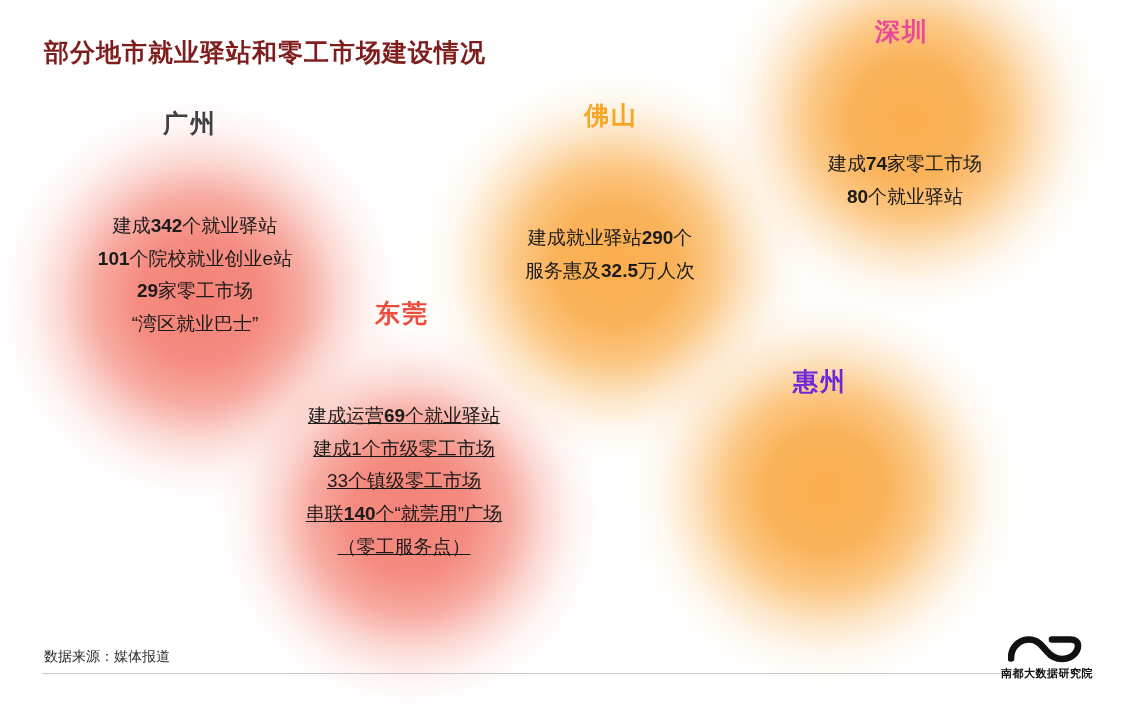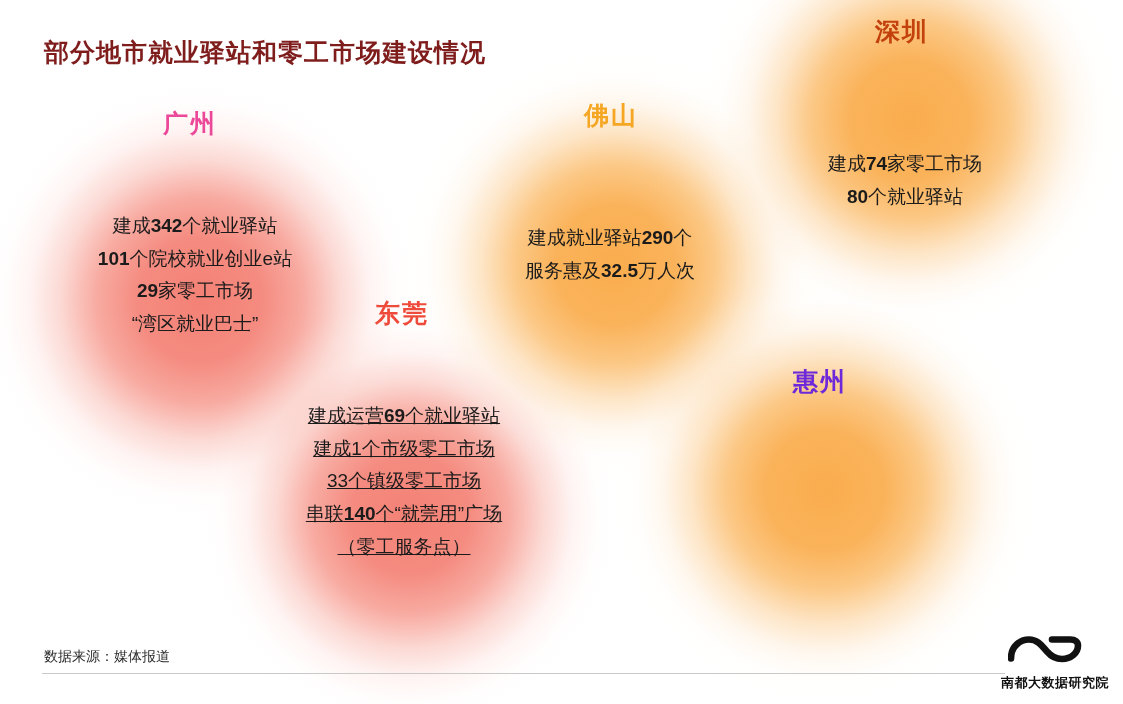--- a/index.html
+++ b/index.html
@@ -100,43 +100,43 @@
   }
   #logo {
     position: absolute;
     right: 30px;
     top: 634px;
     width: 92px;
     text-align: center;
   }
   #logo svg { display: block; margin: 0 auto; }
   #logo-text {
-    font-size: 13px;
+    font-size: 11px;
     font-weight: bold;
     color: #111;
     letter-spacing: 0.5px;
-    margin-top: 10px;
+    margin-top: 2px;
     white-space: nowrap;
   }
 </style>
 </head>
 <body>
 
 <div id="stage">
 
   <div class="blob red" style="left:-25px;  top:75px;  width:450px; height:450px;"></div>
   <div class="blob red" style="left:195px;  top:300px; width:430px; height:430px;"></div>
   <div class="blob orange" style="left:400px;  top:50px;  width:430px; height:430px;"></div>
   <div class="blob orange" style="left:695px;  top:-95px; width:430px; height:430px;"></div>
   <div class="blob orange" style="left:610px;  top:275px; width:430px; height:430px;"></div>
 
   <div id="title">部分地市就业驿站和零工市场建设情况</div>
 
   <div class="city" style="left:110px; top:108px; width:160px;">
-    <div class="city-label" style="color:#ec4899;">广州</div>
+    <div class="city-label" style="color:#404040;">广州</div>
   </div>
   <div class="city-lines" style="left:30px; top:210px; width:330px;">
       <span class="ln"><span>建成</span><b>342</b><span>个就业驿站</span></span>
       <span class="ln"><b>101</b><span>个院校就业创业e站</span></span>
       <span class="ln"><b>29</b><span>家零工市场</span></span>
       <span class="ln"><span>“湾区就业巴士”</span></span>
     </div>
 
   <div class="city" style="left:322px; top:298px; width:160px;">
     <div class="city-label" style="color:#ef4b3a;">东莞</div>
@@ -151,21 +151,21 @@
 
   <div class="city" style="left:531px; top:100px; width:160px;">
     <div class="city-label" style="color:#f5a623;">佛山</div>
   </div>
   <div class="city-lines" style="left:460px; top:222px; width:300px;">
       <span class="ln"><span>建成就业驿站</span><b>290</b><span>个</span></span>
       <span class="ln"><span>服务惠及</span><b>32.5</b><span>万人次</span></span>
     </div>
 
   <div class="city" style="left:822px; top:16px; width:160px;">
-    <div class="city-label" style="color:#c2410c;">深圳</div>
+    <div class="city-label" style="color:#ec4899;">深圳</div>
   </div>
   <div class="city-lines" style="left:760px; top:148px; width:290px;">
       <span class="ln"><span>建成</span><b>74</b><span>家零工市场</span></span>
       <span class="ln"><b>80</b><span>个就业驿站</span></span>
     </div>
 
   <div class="city" style="left:740px; top:366px; width:160px;">
     <div class="city-label" style="color:#6d28d9;">惠州</div>
   </div>
   <div class="city-lines" style="left:680px; top:478px; width:290px;">

